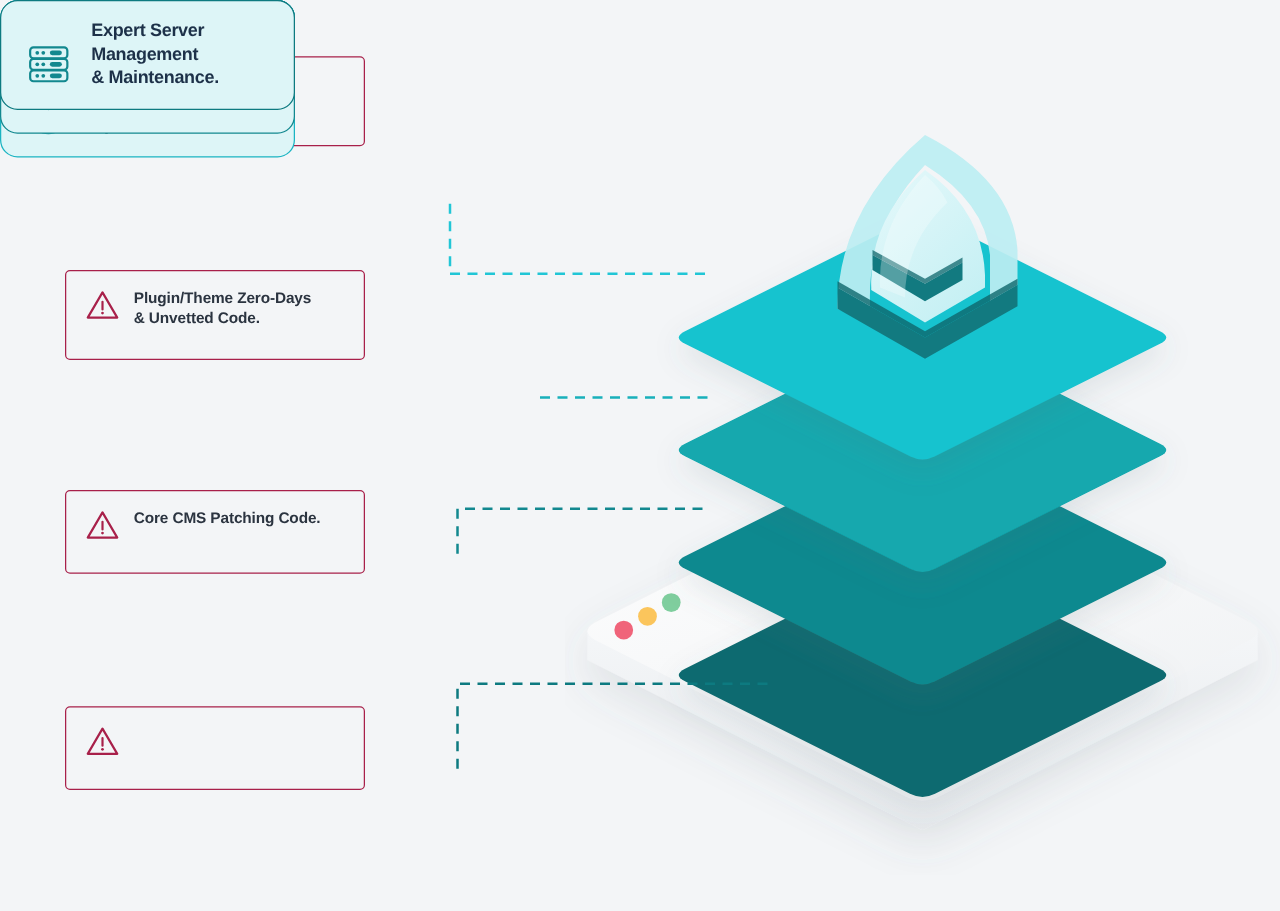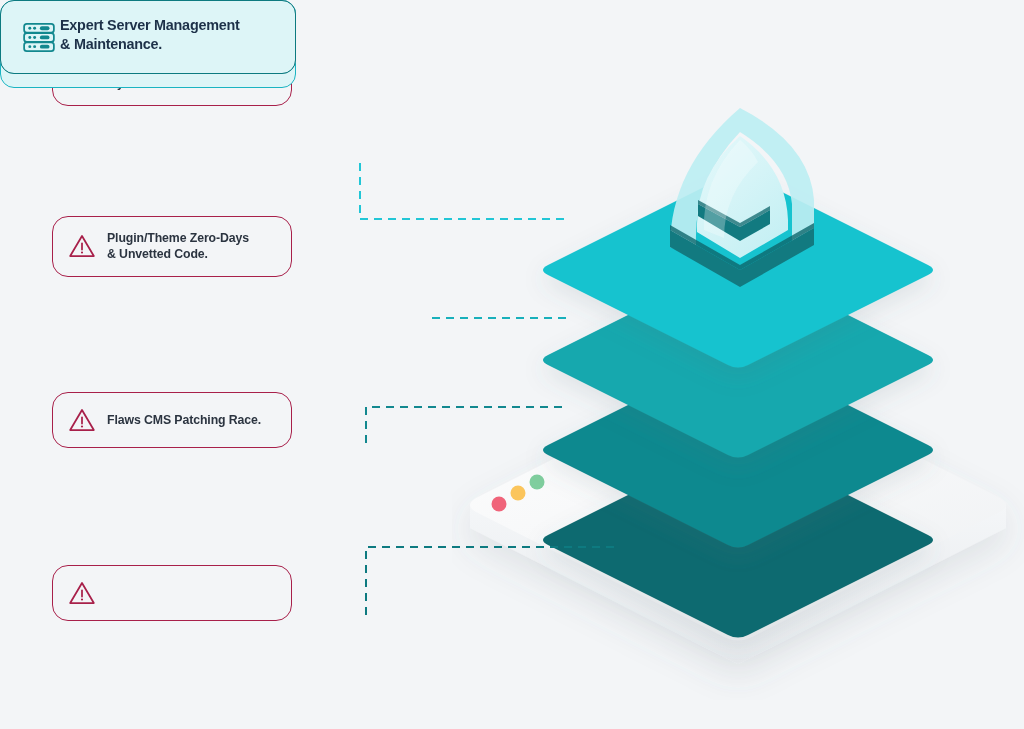--- a/index.html
+++ b/index.html
@@ -40,50 +40,51 @@
     width: 1024px; height: 729px;
     pointer-events: none;
   }
 
   
   .threat-card {
     position: absolute;
     width: 240px;
     background: #f3f5f7;
     border: 1.6px solid #a8204a;
-    border-radius: 16px;
+    border-radius: 4px;
     display: flex;
-    align-items: center;
+    align-items: flex-start;
     gap: 11px;
-    padding: 13px 14px 13px 15px;
+    padding: 13px 14px 24px 15px;
     z-index: 2;
   }
   .threat-card .warn-icon {
     flex: 0 0 auto;
     width: 28px;
     height: 28px;
     display: block;
   }
   .threat-text {
     font-size: 12.3px;
     line-height: 1.34;
     font-weight: bold;
     color: #2b3440;
     letter-spacing: -0.1px;
     white-space: pre-line;
   }
 
   
   .solution-card {
     position: absolute;
-    width: 296px;
+    width: 236px;
     background: #ddf5f7;
     border-radius: 14px;
     display: flex;
-    align-items: flex-start;
+    align-items: flex-end;
+    gap: 13px;
     padding: 15px 16px 15px 17px;
     z-index: 3;
   }
   .solution-card.c1 { border: 1.7px solid #21c6d6; }
   .solution-card.c2 { border: 1.7px solid #1ab4c2; }
   .solution-card.c3 { border: 1.7px solid #12888f; }
   .solution-card.c4 { border: 1.7px solid #0d7a80; }
 
   .sol-icon {
     flex: 0 0 auto;
@@ -249,21 +250,21 @@
 Testing &amp; Automated Plugin
 Updates.</div>
   </div>
 
   <div class="threat-card t3">
     <svg class="warn-icon" viewBox="0 0 32 32">
       <path d="M16 4.5 L29.5 27.5 L2.5 27.5 Z" fill="none" stroke="#a8204a" stroke-width="2" stroke-linejoin="round"></path>
       <line x1="16" y1="13" x2="16" y2="20" stroke="#a8204a" stroke-width="2" stroke-linecap="round"></line>
       <circle cx="16" cy="23.4" r="1.25" fill="#a8204a"></circle>
     </svg>
-    <div class="threat-text">Flaws CMS Patching Race.</div>
+    <div class="threat-text">Core CMS Patching Code.</div>
   </div>
 
   <div class="solution-card c3">
     <svg class="sol-icon" viewBox="0 0 48 48">
       <path d="M24 5 L41 11 L41 24 Q41 36.5 24 43.5 Q7 36.5 7 24 L7 11 Z" fill="none" stroke="#12888f" stroke-width="2.4" stroke-linejoin="round"></path>
 
       <g stroke="#12888f" stroke-width="1.7">
         <line x1="9.5" y1="13.5" x2="22" y2="13.5"></line>
         <line x1="9.5" y1="17.5" x2="22" y2="17.5"></line>
         <line x1="9.5" y1="21.5" x2="22" y2="21.5"></line>

